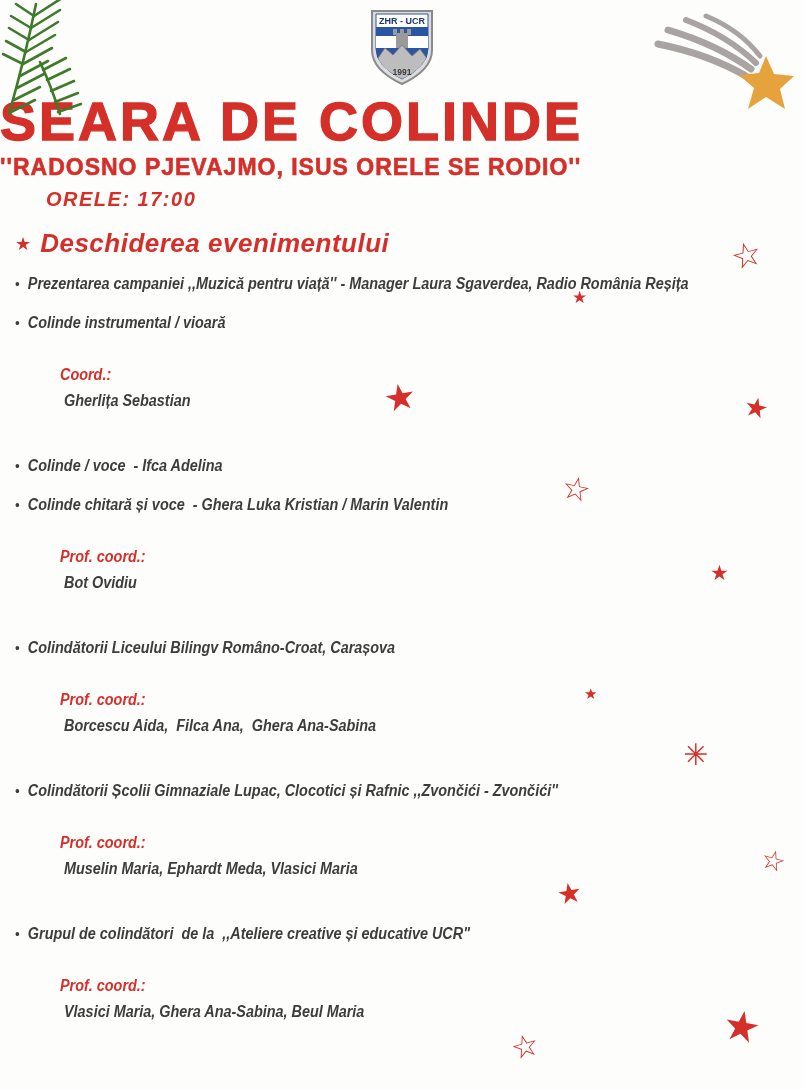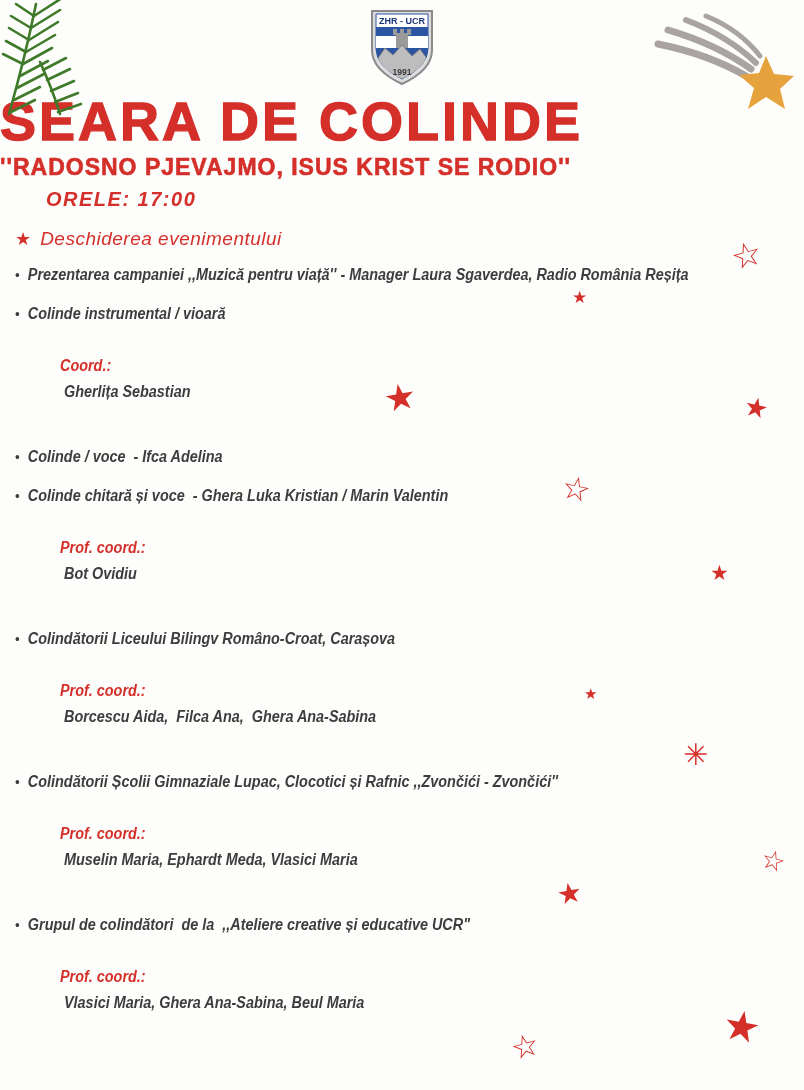--- a/index.html
+++ b/index.html
@@ -49,21 +49,21 @@
     margin-top:7px;color:var(--accent-red);
     font-size:20px;font-weight:800;font-style:italic;letter-spacing:1.5px;padding-left:46px;
   }
   
   .opening{
     margin:17px 0 0 15px;display:flex;align-items:center;gap:9px;
     color:var(--accent-red);
   }
   .opening .star{font-size:18px;line-height:1;}
   .opening .label{
-    font-size:19px;font-weight:400;font-style:italic;letter-spacing:0.5px;
+    font-size:26px;font-weight:700;font-style:italic;letter-spacing:0.5px;
   }
   
   .program{margin:12px 6px 0 15px;}
   .program-item{margin-bottom:13px;}
   .item-line{
     display:flex;align-items:baseline;line-height:26px;
     white-space:pre;transform:scaleX(0.9);transform-origin:0 50%;
   }
   .bullet{color:var(--body-text);font-size:15px;margin-right:9px;flex:0 0 auto;}
   .item-title{
@@ -159,21 +159,21 @@
           </g>
           <rect x="14" y="40" width="52" height="13" fill="#2b55a3"></rect>
           <path d="M14 53 L23 40 L31 47 L40 37 L50 48 L58 41 L66 52 L66 60 Q54 67 40 71 Q26 66 14 59 Z" fill="#bdbdbd" stroke="#777777" stroke-width="0.8"></path>
         </g>
         <text x="40" y="15.5" text-anchor="middle" font-family="Liberation Sans, sans-serif" font-size="9" font-weight="bold" fill="#1a3578">ZHR - UCR</text>
         <text x="40" y="67" text-anchor="middle" font-family="Liberation Sans, sans-serif" font-size="8.5" font-weight="bold" fill="#3a3a3a">1991</text>
       </svg>
     </div>
 
     <div class="title">SEARA DE COLINDE</div>
-    <div class="subtitle">''RADOSNO PJEVAJMO, ISUS KRIST SE RODIO''</div>
+    <div class="subtitle">''RADOSNO PJEVAJMO, ISUS ORELE SE RODIO''</div>
     <div class="time-line">ORELE: 17:00</div>
   </div>
 
   <div class="opening">
     <span class="star">★</span>
     <span class="label">Deschiderea evenimentului</span>
   </div>
 
   <div class="program" id="program-list">
     <div class="program-item">

